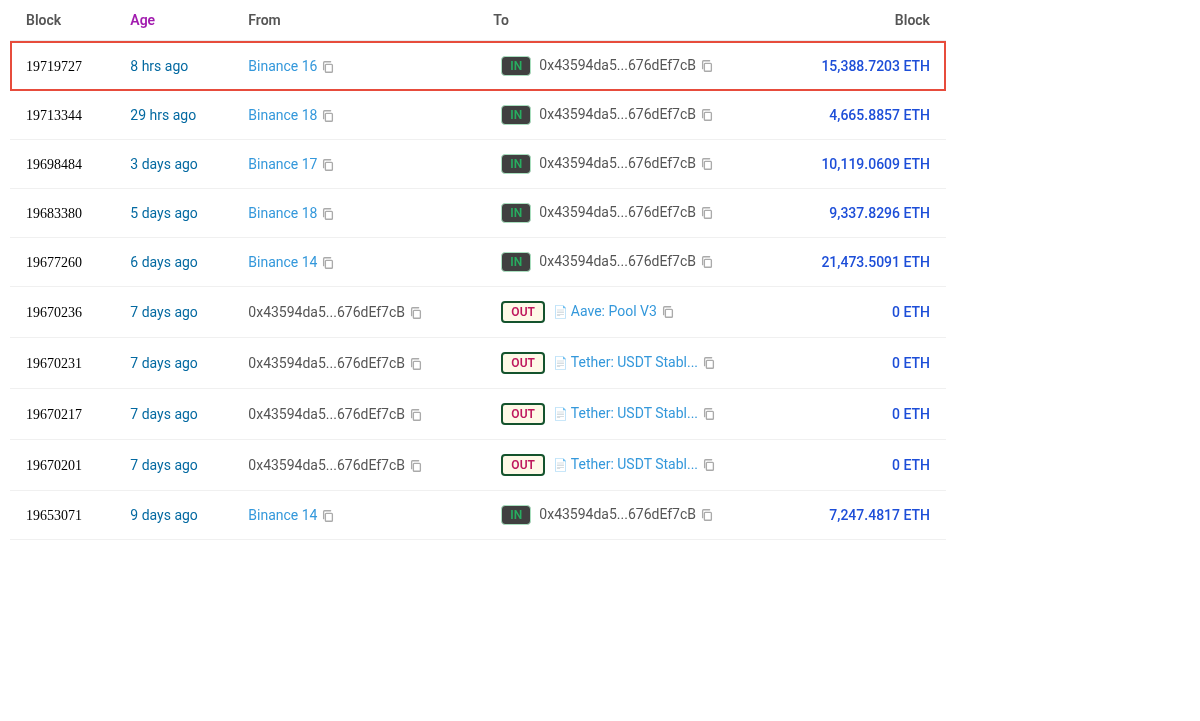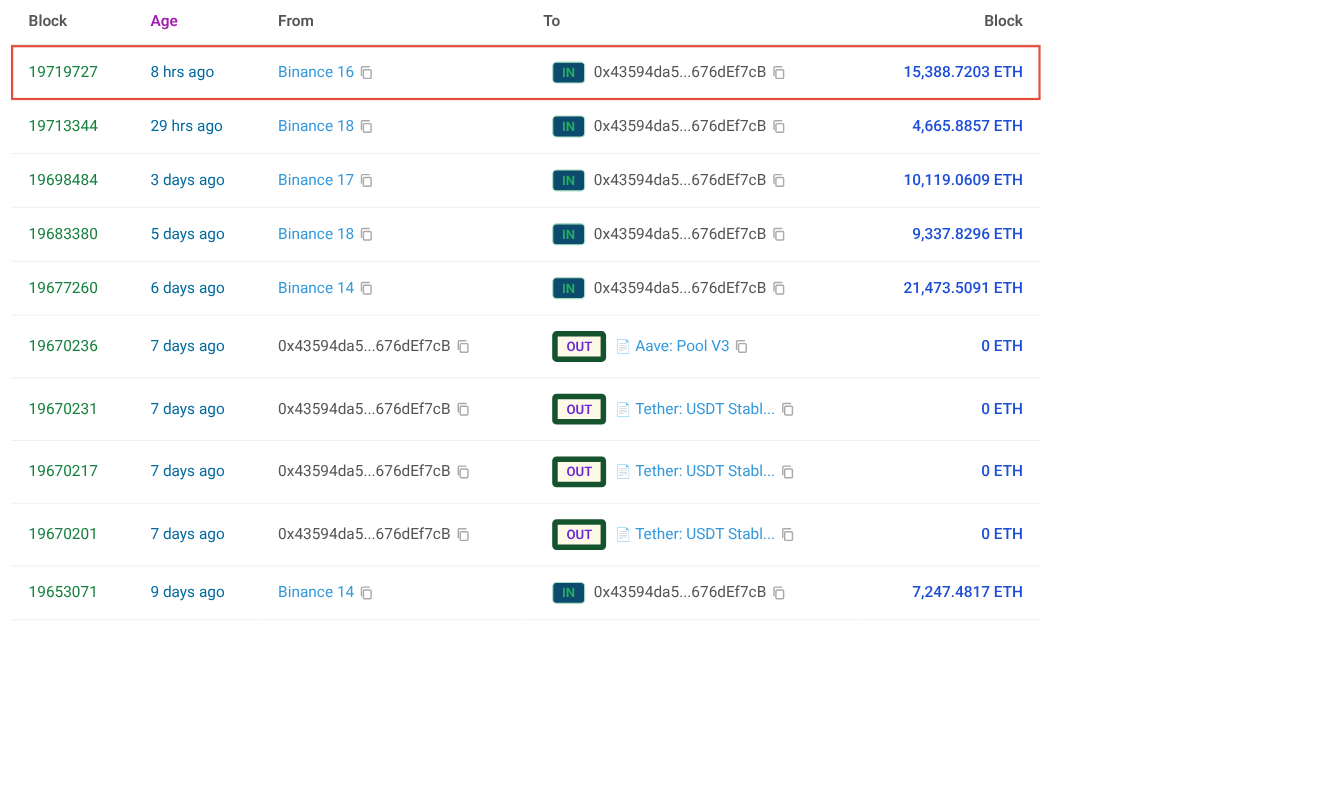--- a/index.html
+++ b/index.html
@@ -36,23 +36,24 @@
     tr.highlighted {
       outline: 2px solid #e74c3c;
       outline-offset: -2px;
     }
     td {
       padding: 14px 16px;
       vertical-align: middle;
       font-size: 14px;
     }
     .block-link {
-      color: #15803d;
+      color: #000000;
       text-decoration: none;
       cursor: pointer;
+      font-family: Liberation Serif, serif;
     }
     .age-text {
       color: #0369a1;
     }
     .from-link {
       color: #3498db;
       text-decoration: none;
       cursor: pointer;
     }
     .copy-icon {
@@ -70,28 +71,28 @@
     }
     .badge {
       display: inline-block;
       padding: 2px 8px;
       border-radius: 4px;
       font-size: 12px;
       font-weight: 600;
       margin: 0 8px;
     }
     .badge-in {
-      background: #0c4a6e;
+      background: #404040;
       color: #27ae60;
       border: 1px solid #a9dfbf;
     }
     .badge-out {
       background: #fef9e7;
-      color: #6d28d9;
-      border: 5px solid #14532d;
+      color: #be185d;
+      border: 2px solid #14532d;
     }
     .to-address {
       color: #555;
     }
     .to-link {
       color: #3498db;
       text-decoration: none;
       cursor: pointer;
     }
     .doc-icon {

